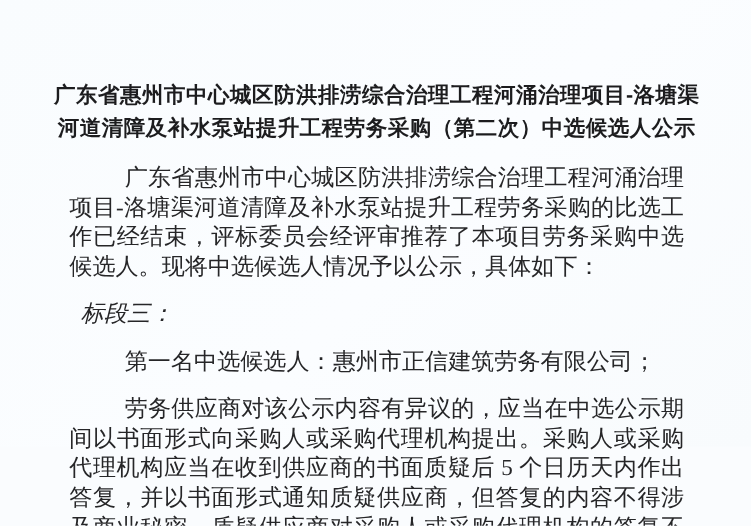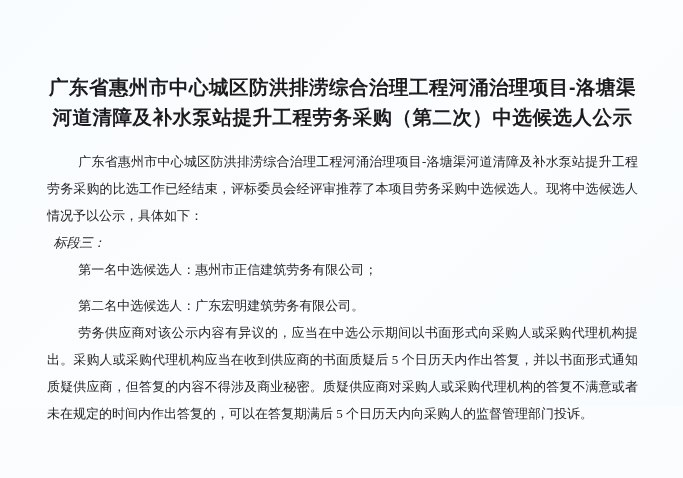--- a/index.html
+++ b/index.html
@@ -22,23 +22,23 @@
     margin: 0 0 16px 0;
     font-family: "Liberation Sans", "DejaVu Sans", sans-serif;
     font-weight: 700;
     font-size: 19.5px;
     line-height: 30px;
     letter-spacing: 0.5px;
     text-align: center;
     color: #1c1c1e;
   }
   .para {
-    margin: 0;
+    margin: 16px;
     font-family: "Liberation Serif", "DejaVu Serif", serif;
-    font-size: 13px;
+    font-size: 21px;
     line-height: 27px;
     color: #262628;
     text-align: justify;
   }
   .para.indent {
     text-indent: 2.4em;
   }
   .para.lot {
     padding-left: 0.5em;
     font-style: italic;
@@ -52,17 +52,16 @@
 
 <div class="page">
   <h1 class="doc-title">广东省惠州市中心城区防洪排涝综合治理工程河涌治理项目-洛塘渠河道清障及补水泵站提升工程劳务采购（第二次）中选候选人公示</h1>
 
   <p class="para indent">广东省惠州市中心城区防洪排涝综合治理工程河涌治理项目-洛塘渠河道清障及补水泵站提升工程劳务采购的比选工作已经结束，评标委员会经评审推荐了本项目劳务采购中选候选人。现将中选候选人情况予以公示，具体如下：</p>
 
   <p class="para lot">标段三：</p>
 
   <p class="para indent">第一名中选候选人：惠州市正信建筑劳务有限公司；</p>
 
-  <p class="para indent gap-above">第二名中选候选人：广东宏明建筑劳务有限公司。</p>
 
 
   <p class="para indent">劳务供应商对该公示内容有异议的，应当在中选公示期间以书面形式向采购人或采购代理机构提出。采购人或采购代理机构应当在收到供应商的书面质疑后 5 个日历天内作出答复，并以书面形式通知质疑供应商，但答复的内容不得涉及商业秘密。质疑供应商对采购人或采购代理机构的答复不满意或者未在规定的时间内作出答复的，可以在答复期满后 5 个日历天内向采购人的监督管理部门投诉。</p>
 </div>
 
 </body></html>

